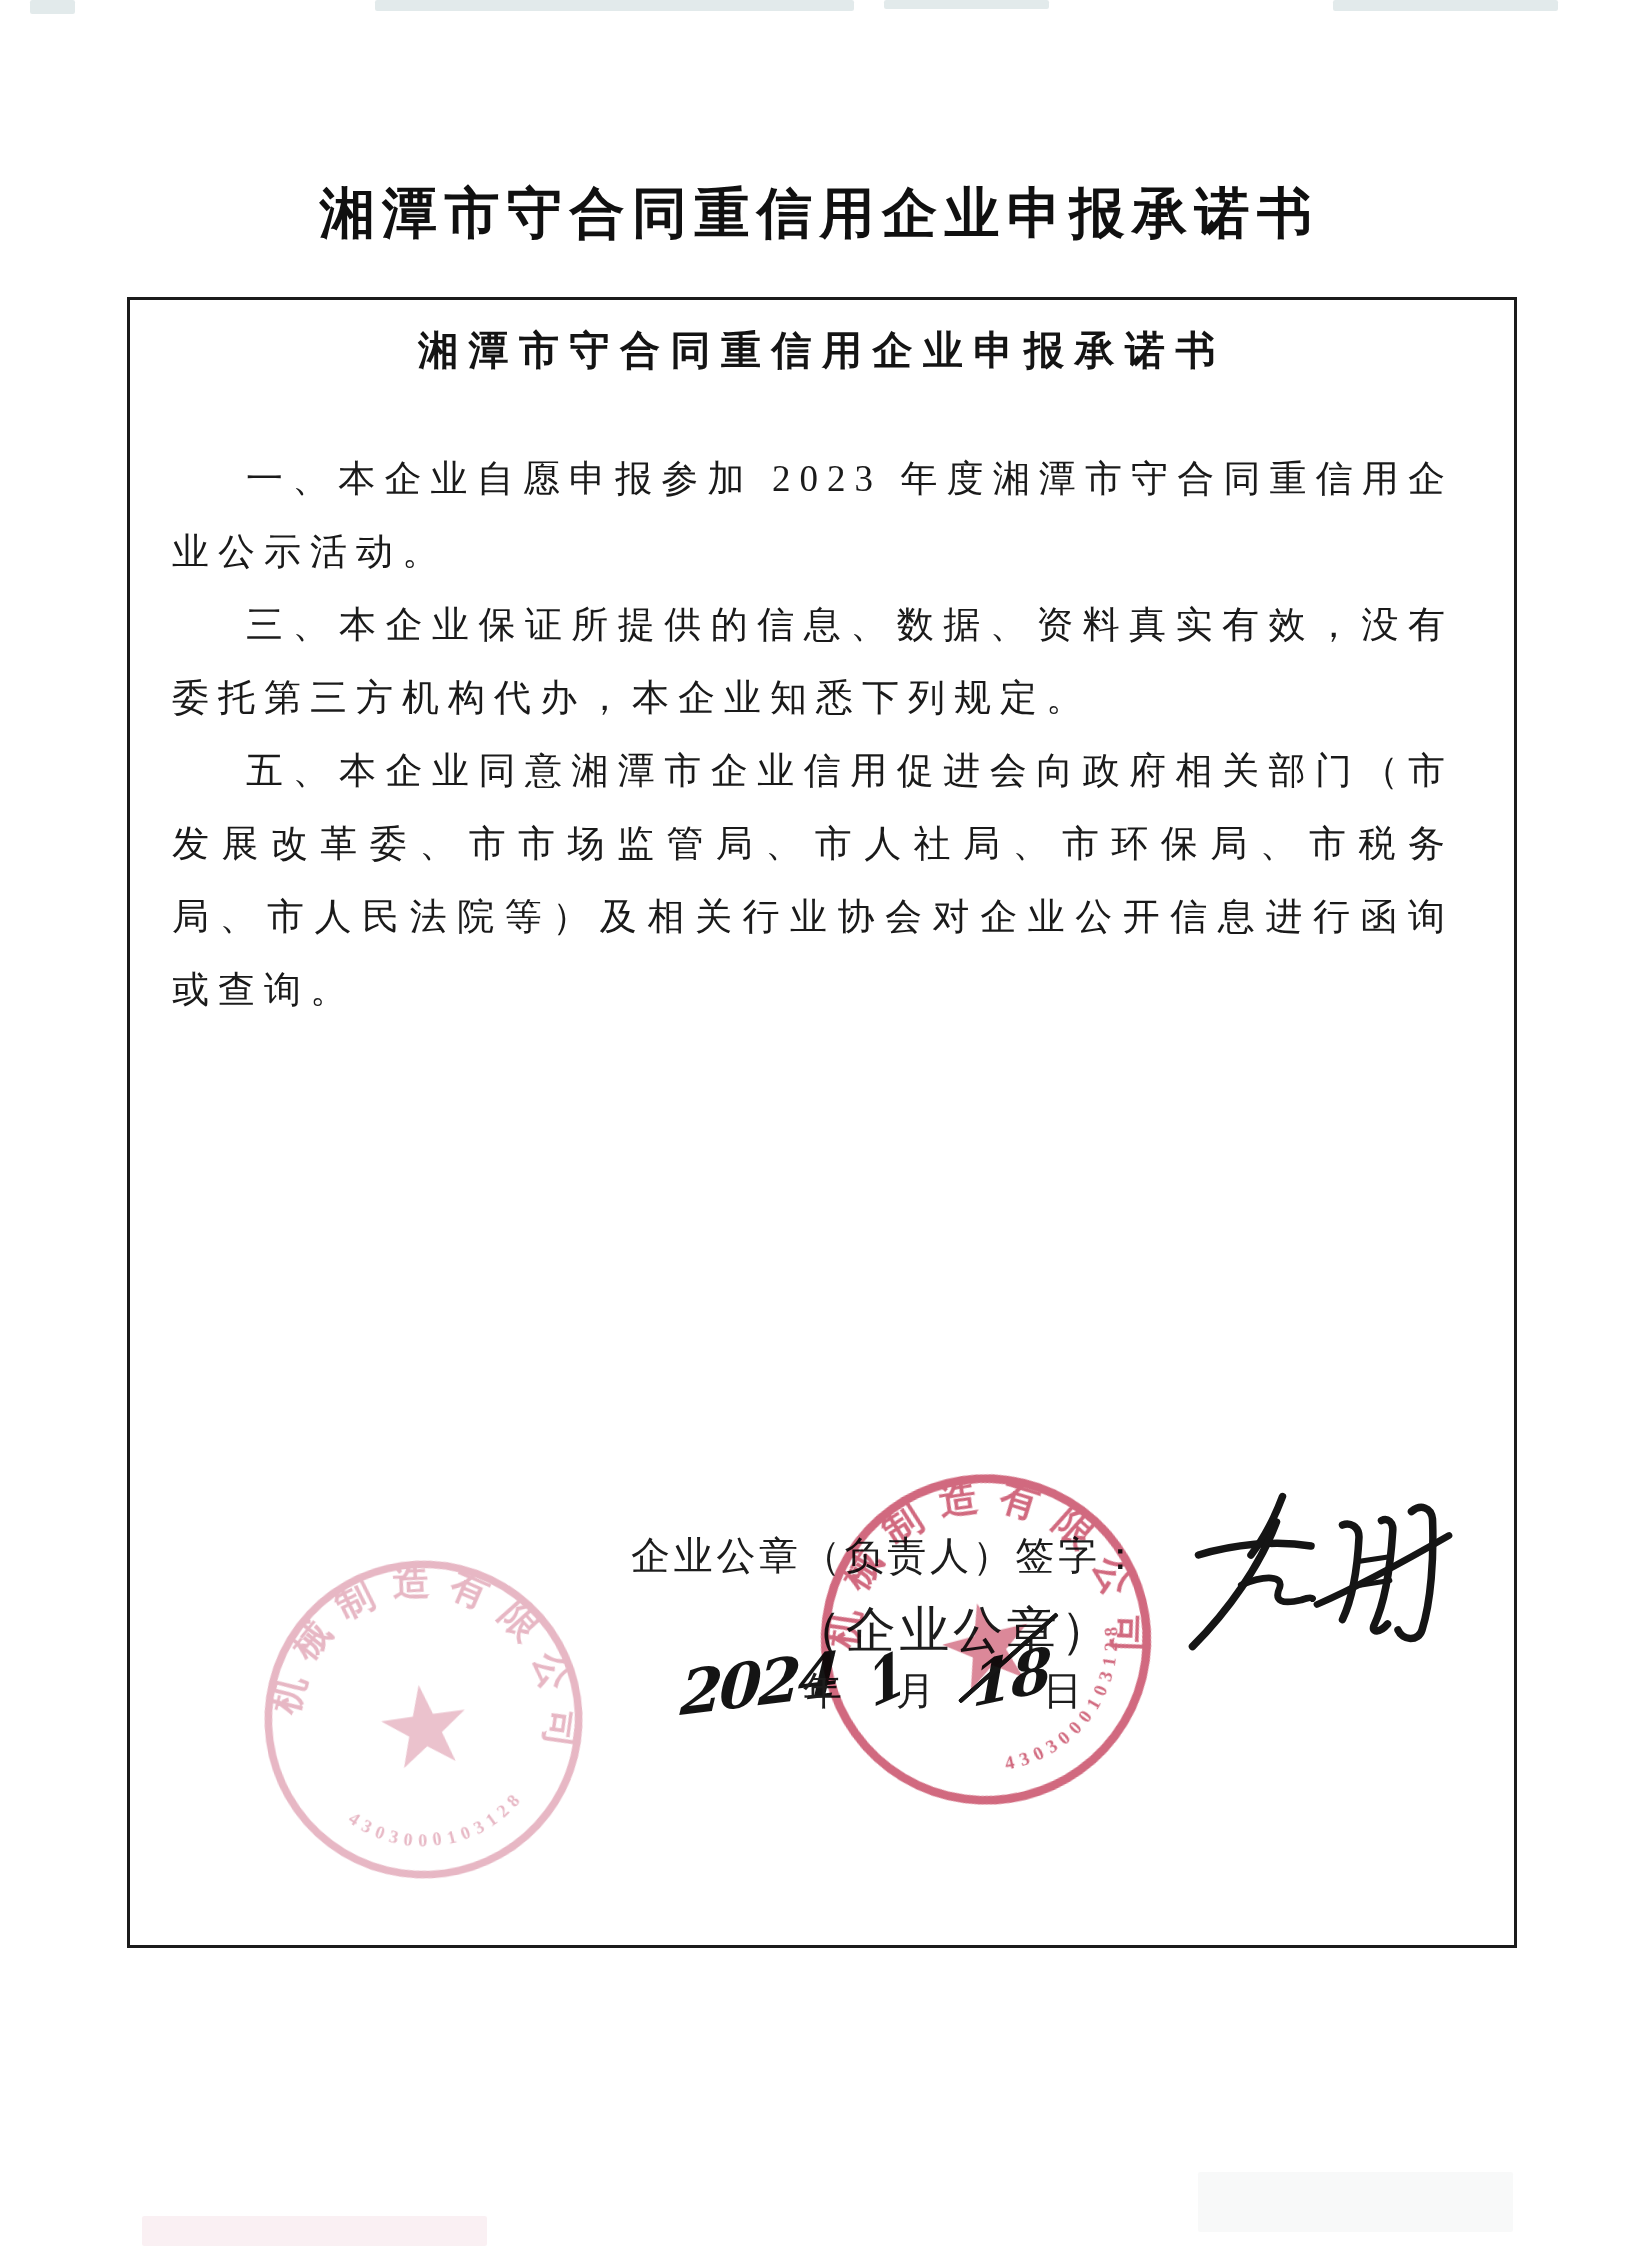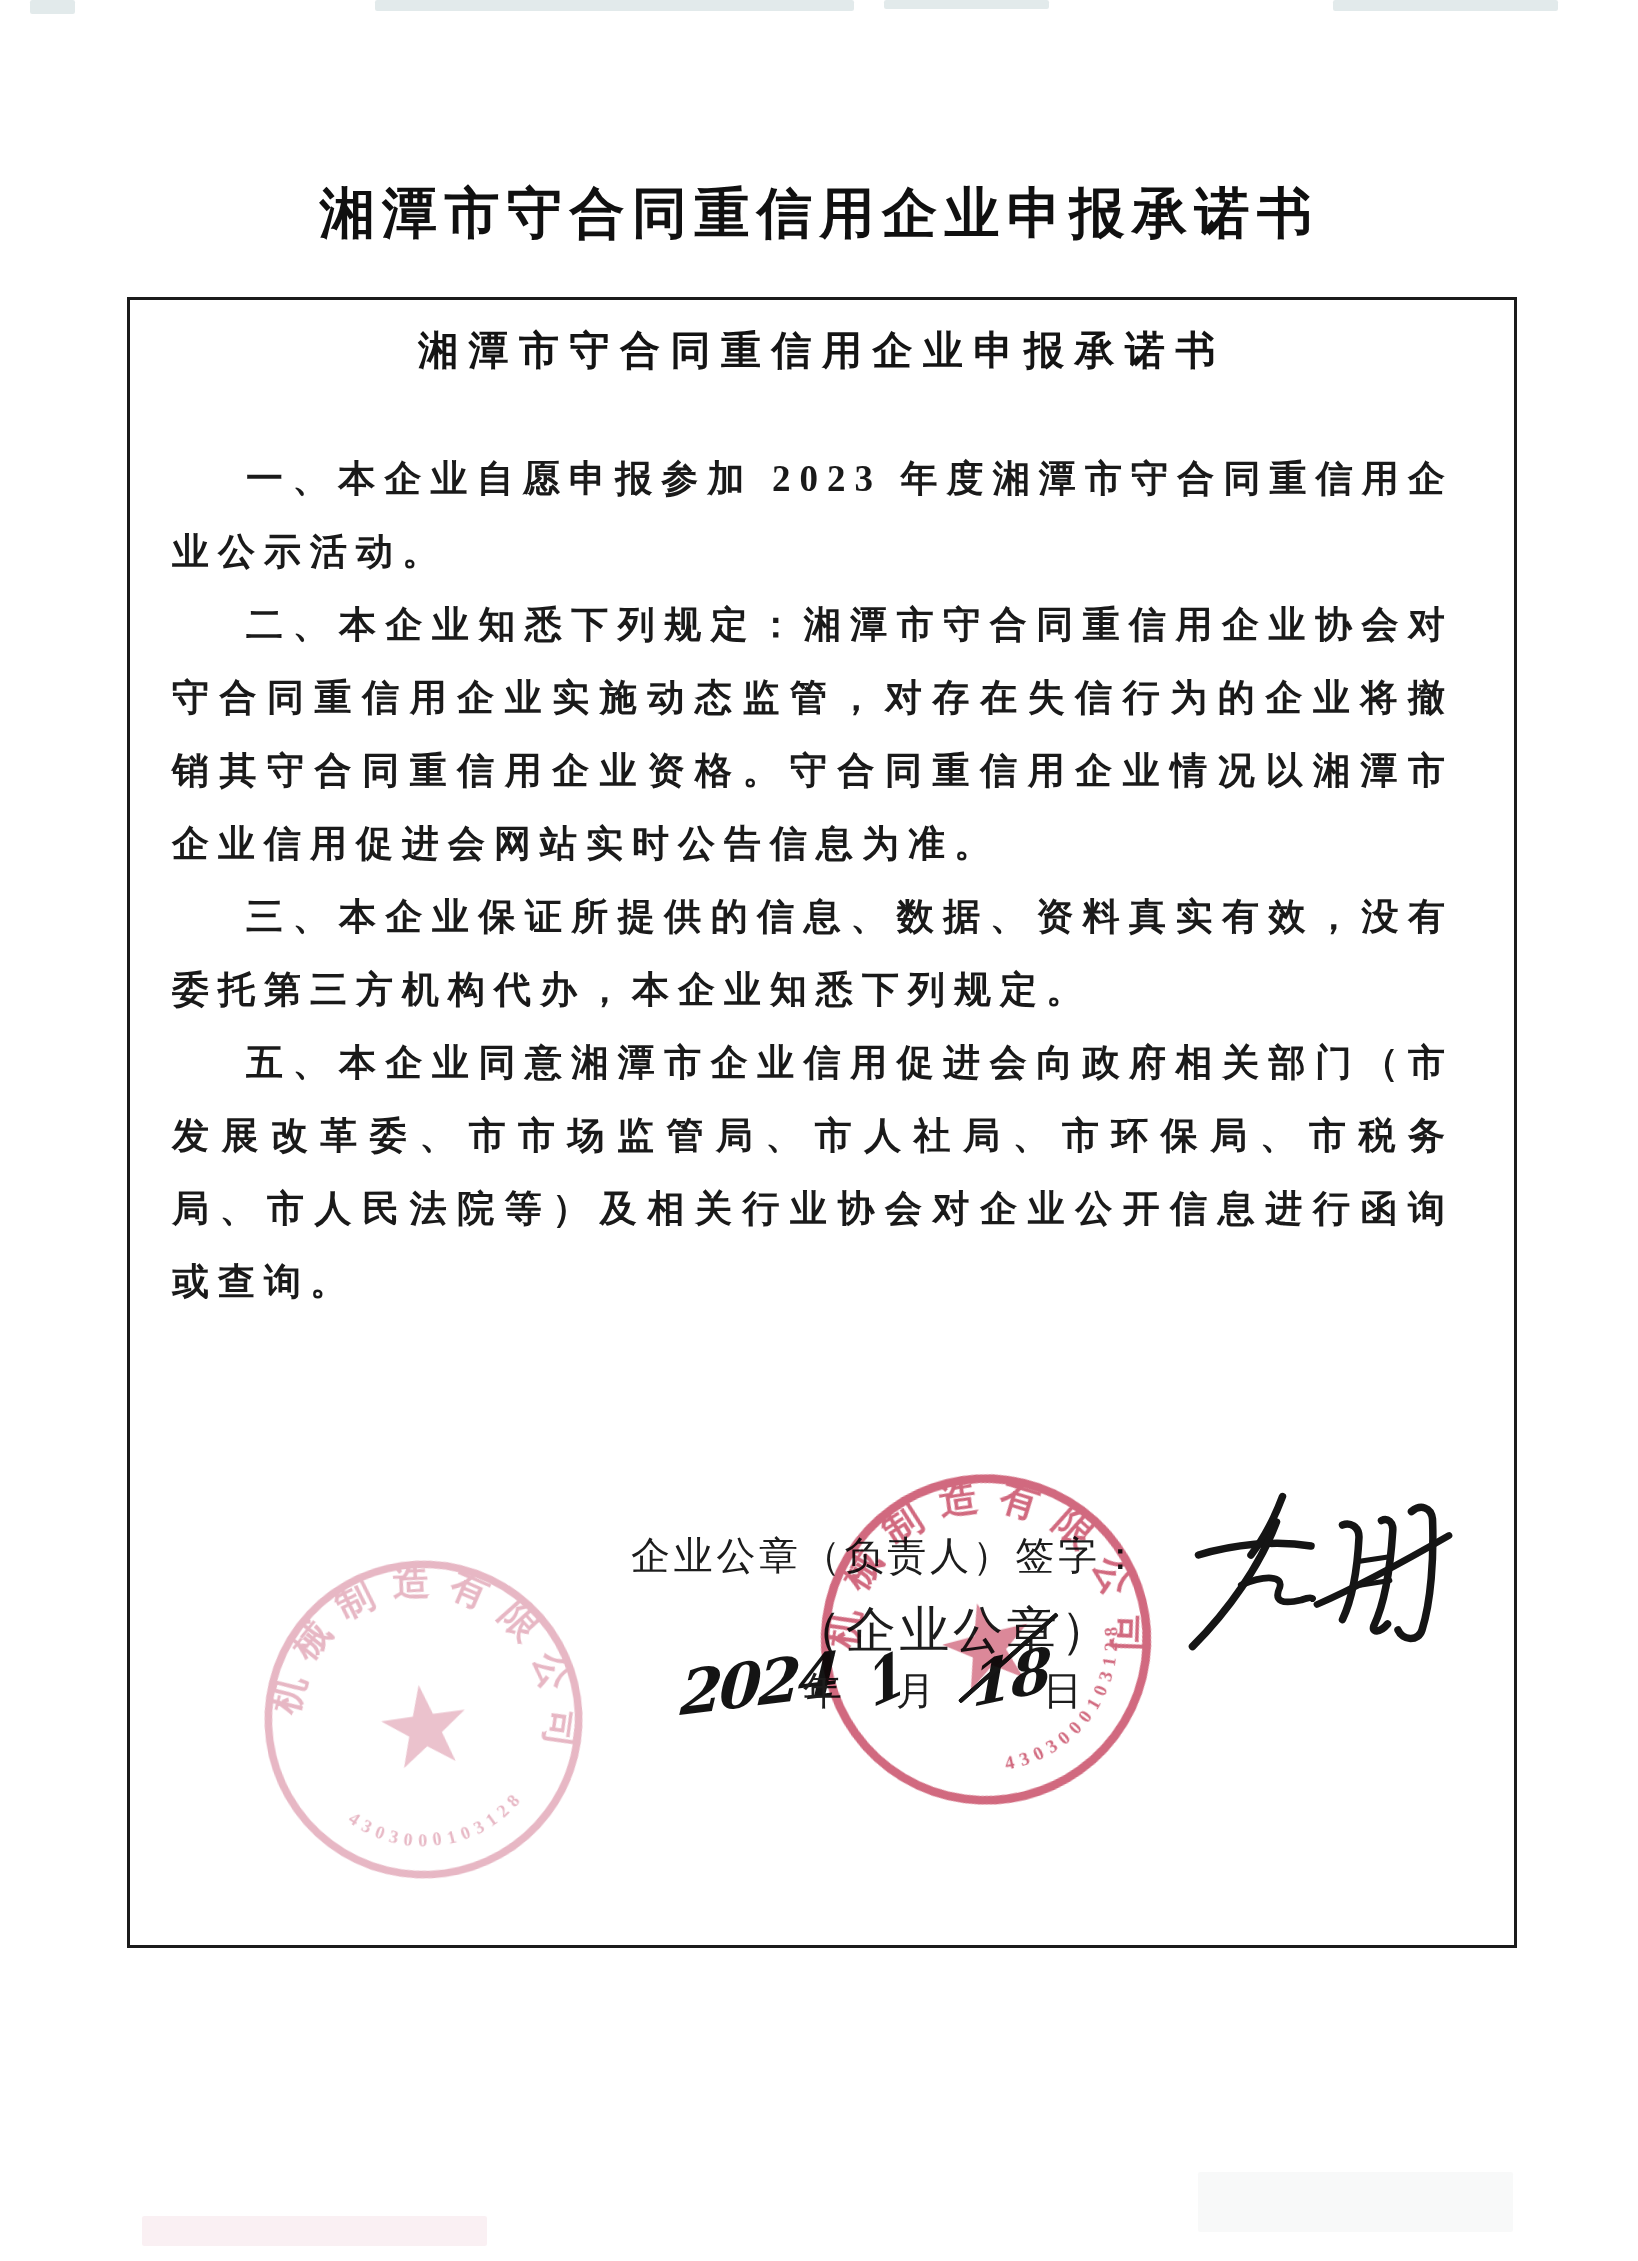--- a/index.html
+++ b/index.html
@@ -26,21 +26,21 @@
   .doc-box{
     position:absolute;left:127px;top:297px;width:1390px;height:1651px;
     border:3px solid #1b1b1b;box-sizing:border-box;
   }
   .inner-title{
     margin-top:22.5px;text-align:center;font-size:40px;font-weight:700;
     letter-spacing:10.5px;color:#141414;white-space:nowrap;
   }
   .body-text{
     margin:64px 60px 0 42px;font-size:37px;line-height:73px;
-    letter-spacing:9px;text-align:justify;color:#1a1a1a;font-weight:bold;
+    letter-spacing:9px;text-align:justify;color:#1a1a1a;
   }
   .body-text p{margin:0;text-indent:2em;}
   
   .sig-label{position:absolute;left:631px;top:1529px;font-size:39px;letter-spacing:3.7px;white-space:nowrap;z-index:2;}
   .seal-note{position:absolute;left:792px;top:1597px;font-size:50px;letter-spacing:3.7px;white-space:nowrap;z-index:2;}
   .date-row{position:absolute;left:0;top:0;width:100%;height:0;z-index:2;}
   .date-unit{position:absolute;font-size:39px;white-space:nowrap;}
   .u-year{left:803px;top:1664px;}
   .u-month{left:896px;top:1664px;}
   .u-day{left:1043px;top:1664px;}
@@ -78,21 +78,20 @@
 </div>
 <div class="smudge pink1"></div>
 <div class="smudge gray1"></div>
 
 <div class="main-title">湘潭市守合同重信用企业申报承诺书</div>
 
 <div class="doc-box">
   <div class="inner-title">湘潭市守合同重信用企业申报承诺书</div>
   <div class="body-text">
     <p>一、本企业自愿申报参加 2023 年度湘潭市守合同重信用企业公示活动。</p>
-    <p>二、本企业知悉下列规定：湘潭市守合同重信用企业协会对守合同重信用企业实施动态监管，对存在失信行为的企业将撤销其守合同重信用企业资格。守合同重信用企业情况以湘潭市企业信用促进会网站实时公告信息为准。</p>
     <p>三、本企业保证所提供的信息、数据、资料真实有效，没有委托第三方机构代办，本企业知悉下列规定。</p>
     <p>五、本企业同意湘潭市企业信用促进会向政府相关部门（市发展改革委、市市场监管局、市人社局、市环保局、市税务局、市人民法院等）及相关行业协会对企业公开信息进行函询或查询。</p>
   </div>
 </div>
 
 <div class="sig-label">企业公章（负责人）签字：</div>
 <div class="seal-note">（企业公章）</div>
 
 <div class="date-row">
   <span class="hand h-year">2024</span>

